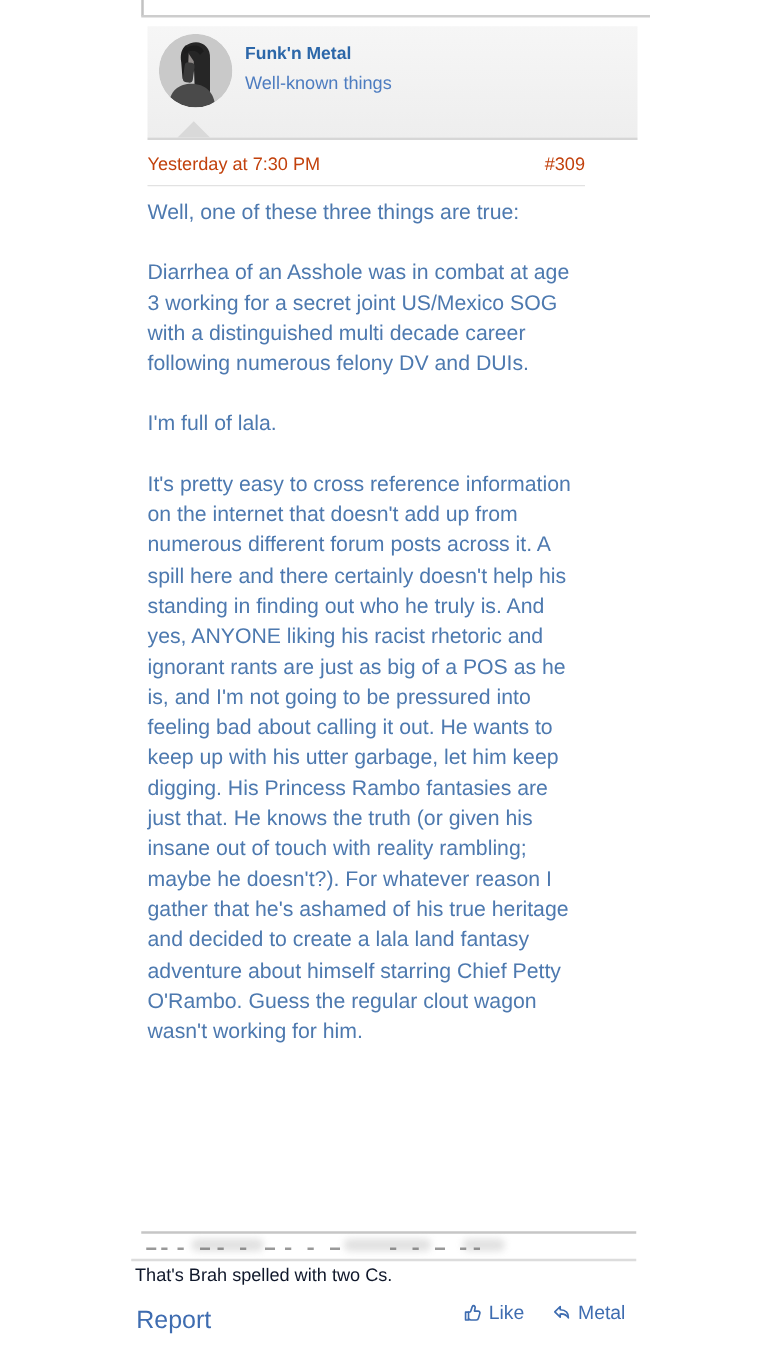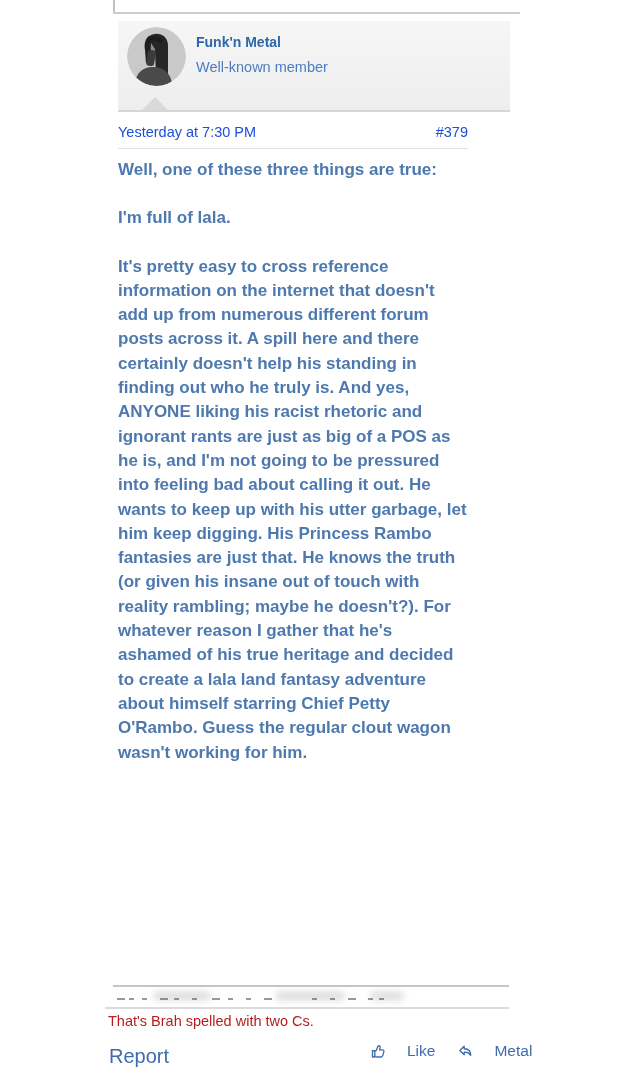--- a/index.html
+++ b/index.html
@@ -35,51 +35,51 @@
   .header-pointer{
     position:absolute;left:24px;bottom:0;width:0;height:0;
     border-left:13px solid transparent;border-right:13px solid transparent;
     border-bottom:13px solid #d9d9d9;
   }
 
   
   .date-row{
     left:118px;top:119px;width:350px;height:29px;
     border-bottom:1px solid #e2e2e2;
-    font-size:14.5px;color:#1d4ed8;
+    font-size:14.5px;color:#c2410c;
   }
   .date-row .ts{position:absolute;left:0;top:5px;cursor:pointer;}
   .date-row .num{position:absolute;right:0;top:5px;cursor:pointer;}
 
   
   .message-body{
     left:118px;top:158px;width:350px;
-    font-size:17px;line-height:1.43;color:#4d79af;font-weight:bold;
+    font-size:17px;line-height:1.43;color:#4d79af;
   }
   .message-body p{margin:0 0 24px 0;}
   .message-body p:last-child{margin-bottom:0;}
 
   
   .line-a{left:113px;top:985px;width:396px;height:0;border-top:2px solid #c6c6c6;}
   .redacted-line{left:115px;top:988px;width:380px;height:18px;}
   .redacted-line .blob{
     position:absolute;top:3px;height:10px;border-radius:5px;
     background:#bdbdbd;opacity:.45;filter:blur(3px);
   }
   .redacted-line .dash{
     position:absolute;top:10px;height:2px;background:rgba(70,70,70,.55);
   }
   .line-b{left:105px;top:1007px;width:404px;height:0;border-top:2px solid #dcdcdc;}
-  .signature{left:108px;top:1013px;width:400px;font-size:14.5px;color:#b91c1c;}
+  .signature{left:108px;top:1013px;width:400px;font-size:14.5px;color:#0f172a;}
 
   
   .report-link{left:109px;top:1045px;font-size:20px;color:#3e6cb0;cursor:pointer;}
   .action-group{left:370px;top:1042px;display:flex;align-items:center;gap:4px;
     font-size:15.5px;color:#3e6cb0;}
-  .action-btn{display:flex;align-items:flex-end;gap:20px;cursor:pointer;}
+  .action-btn{display:flex;align-items:flex-start;gap:4px;cursor:pointer;}
   .action-btn + .action-btn{margin-left:18px;}
   .action-btn svg{display:block;}
 </style>
 </head>
 <body>
 
 <div class="abs prev-vline"></div>
 <div class="abs prev-hline"></div>
 
 <div class="abs post-header">
@@ -95,31 +95,32 @@
         <ellipse cx="26" cy="21" rx="7" ry="9" fill="#8f8a88"></ellipse>
         <path d="M21 10 C30 3 42 8 41 20 L41 46 C41 50 38 52 35 52 L29 52 L28 22 L24 16 Z" fill="#262626"></path>
         <path d="M22 9 C18 12 17 17 18 23 L19 36 L23 36 L24 15 Z" fill="#1f1f1f"></path>
         <path d="M20 13 C24 8 34 8 36 14 L33 17 C30 12 24 13 21 16 Z" fill="#1c1c1c"></path>
         <path d="M8 59 C8 45 17 40 26 40 C37 40 45 47 45 59 Z" fill="#4a4a4a"></path>
         <rect x="20" y="23" width="8" height="16" rx="3" fill="#3b3b3b" transform="rotate(8 24 31)"></rect>
       </g>
     </svg>
   </span>
   <a class="author-name">Funk'n Metal</a>
-  <div class="author-title">Well-known member</div>
+  <div class="author-title">Well-known things</div>
   <div class="header-pointer"></div>
 </div>
 
 <div class="abs date-row">
   <span class="ts">Yesterday at 7:30 PM</span>
-  <span class="num">#379</span>
+  <span class="num">#309</span>
 </div>
 
 <div class="abs message-body">
   <p>Well, one of these three things are true:</p>
+  <p>Diarrhea of an Asshole was in combat at age 3 working for a secret joint US/Mexico SOG with a distinguished multi decade career following numerous felony DV and DUIs.</p>
   <p>I'm full of lala.</p>
   <p>It's pretty easy to cross reference information on the internet that doesn't add up from numerous different forum posts across it. A spill here and there certainly doesn't help his standing in finding out who he truly is. And yes, ANYONE liking his racist rhetoric and ignorant rants are just as big of a POS as he is, and I'm not going to be pressured into feeling bad about calling it out. He wants to keep up with his utter garbage, let him keep digging. His Princess Rambo fantasies are just that. He knows the truth (or given his insane out of touch with reality rambling; maybe he doesn't?). For whatever reason I gather that he's ashamed of his true heritage and decided to create a lala land fantasy adventure about himself starring Chief Petty O'Rambo. Guess the regular clout wagon wasn't working for him.</p>
 </div>
 
 <div class="abs line-a"></div>
 <div class="abs redacted-line" id="redacted">
     <span class="blob" style="left: 38px; width: 58px;"></span>
     <span class="blob" style="left: 160px; width: 70px;"></span>
     <span class="blob" style="left: 255px; width: 34px;"></span>
     <span class="dash" style="left: 2px; width: 8px;"></span>

